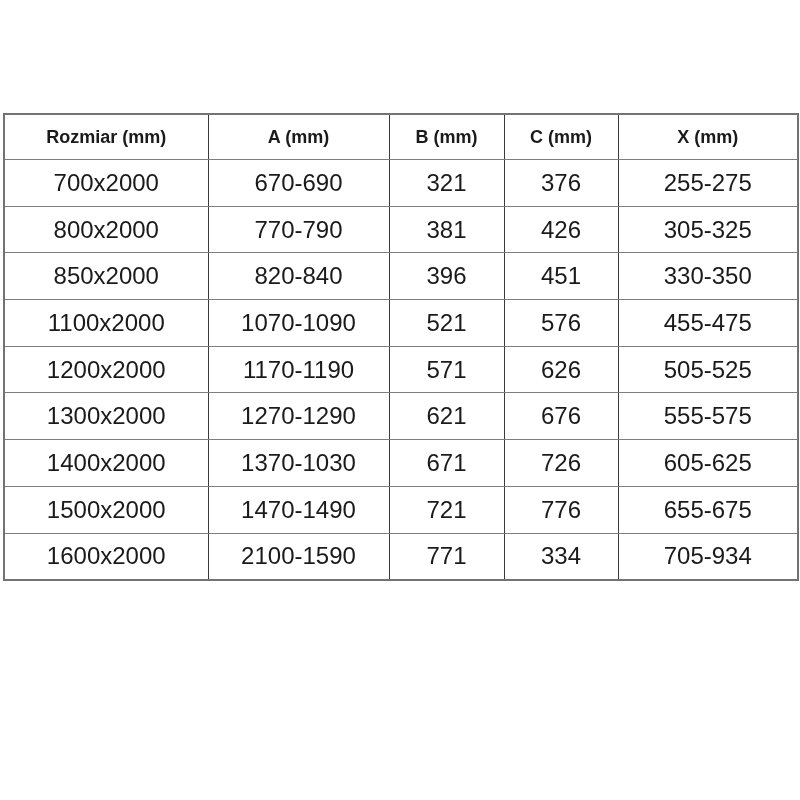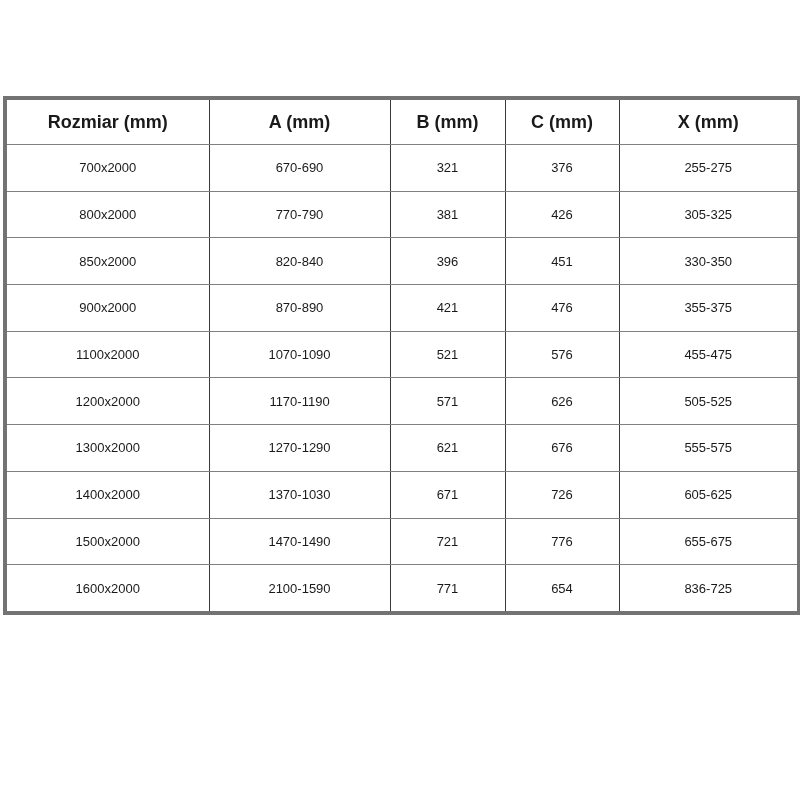--- a/index.html
+++ b/index.html
@@ -13,25 +13,25 @@
   .page {
     position: relative;
     width: 800px;
     height: 800px;
     background: #ffffff;
     overflow: hidden;
   }
   table.size-table {
     position: absolute;
     left: 3px;
-    top: 96px;
+    top: 113px;
     width: 794px;
     border-collapse: collapse;
     table-layout: fixed;
-    border: 4px solid #737373;
+    border: 2px solid #737373;
     background: #ffffff;
   }
   table.size-table col.c1 { width: 204px; }
   table.size-table col.c2 { width: 181px; }
   table.size-table col.c3 { width: 115px; }
   table.size-table col.c4 { width: 114px; }
   table.size-table col.c5 { width: 180px; }
   table.size-table th,
   table.size-table td {
     border-left: 1px solid #3a3a3a;
@@ -44,21 +44,21 @@
     color: #1a1a1a;
     background: #ffffff;
   }
   table.size-table th {
     font-weight: bold;
     font-size: 18px;
     height: 44px;
   }
   table.size-table td {
     font-weight: normal;
-    font-size: 13px;
+    font-size: 24px;
     height: 45.7px;
   }
 </style>
 </head>
 <body>
 
 <div class="page">
   <table class="size-table">
     <colgroup>
       <col class="c1">
@@ -92,27 +92,20 @@
         <td>305-325</td>
       </tr>
       <tr>
         <td>850x2000</td>
         <td>820-840</td>
         <td>396</td>
         <td>451</td>
         <td>330-350</td>
       </tr>
       <tr>
-        <td>900x2000</td>
-        <td>870-890</td>
-        <td>421</td>
-        <td>476</td>
-        <td>355-375</td>
-      </tr>
-      <tr>
         <td>1100x2000</td>
         <td>1070-1090</td>
         <td>521</td>
         <td>576</td>
         <td>455-475</td>
       </tr>
       <tr>
         <td>1200x2000</td>
         <td>1170-1190</td>
         <td>571</td>
@@ -137,18 +130,18 @@
         <td>1500x2000</td>
         <td>1470-1490</td>
         <td>721</td>
         <td>776</td>
         <td>655-675</td>
       </tr>
       <tr>
         <td>1600x2000</td>
         <td>2100-1590</td>
         <td>771</td>
-        <td>654</td>
-        <td>836-725</td>
+        <td>334</td>
+        <td>705-934</td>
       </tr>
     </tbody>
   </table>
 </div>
 
 </body></html>

